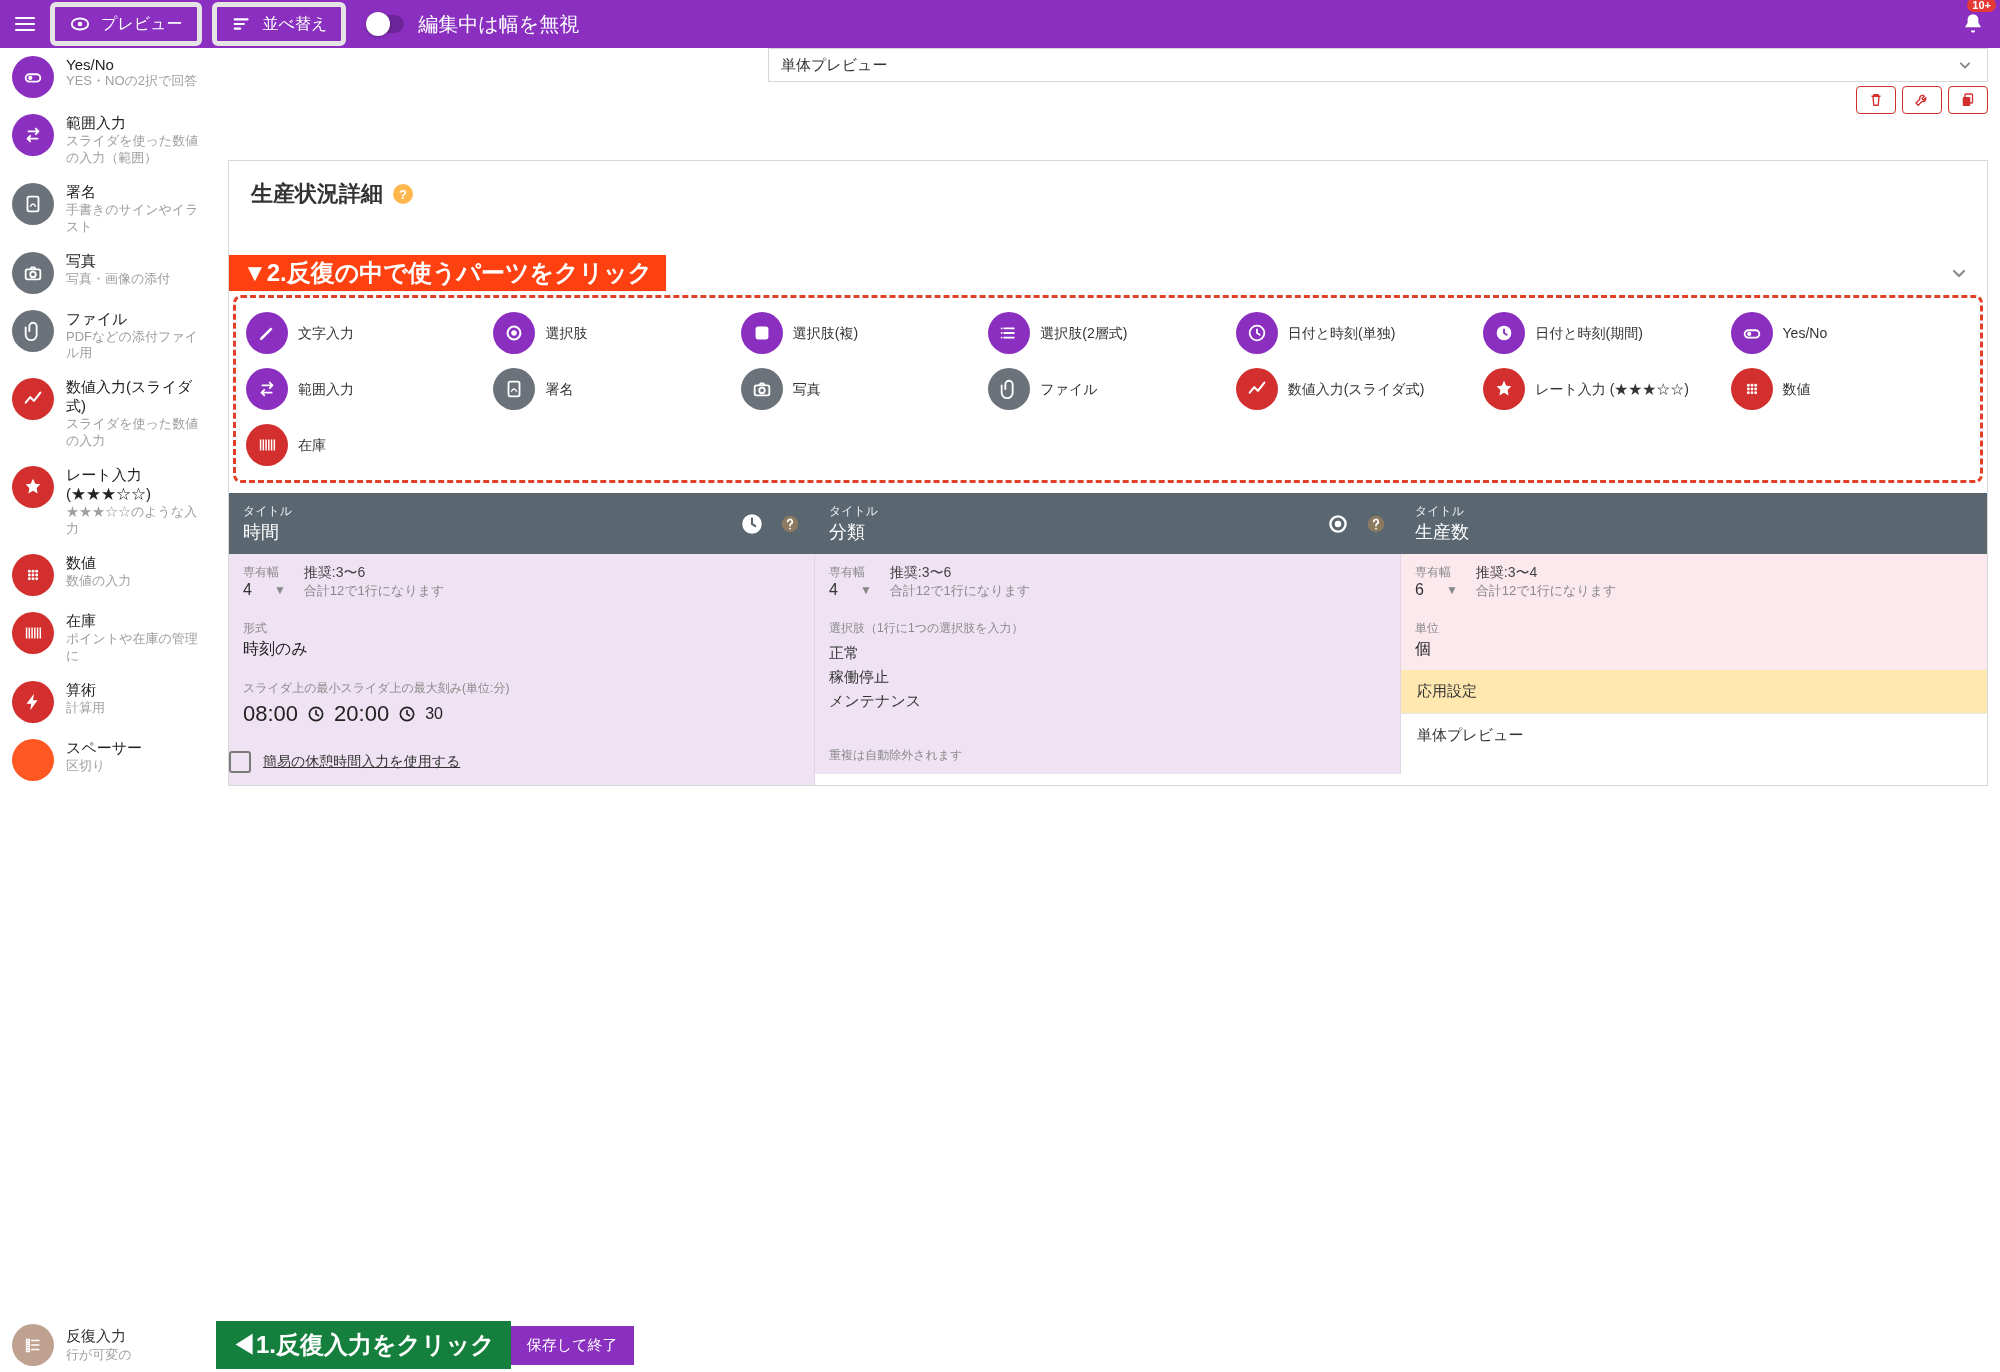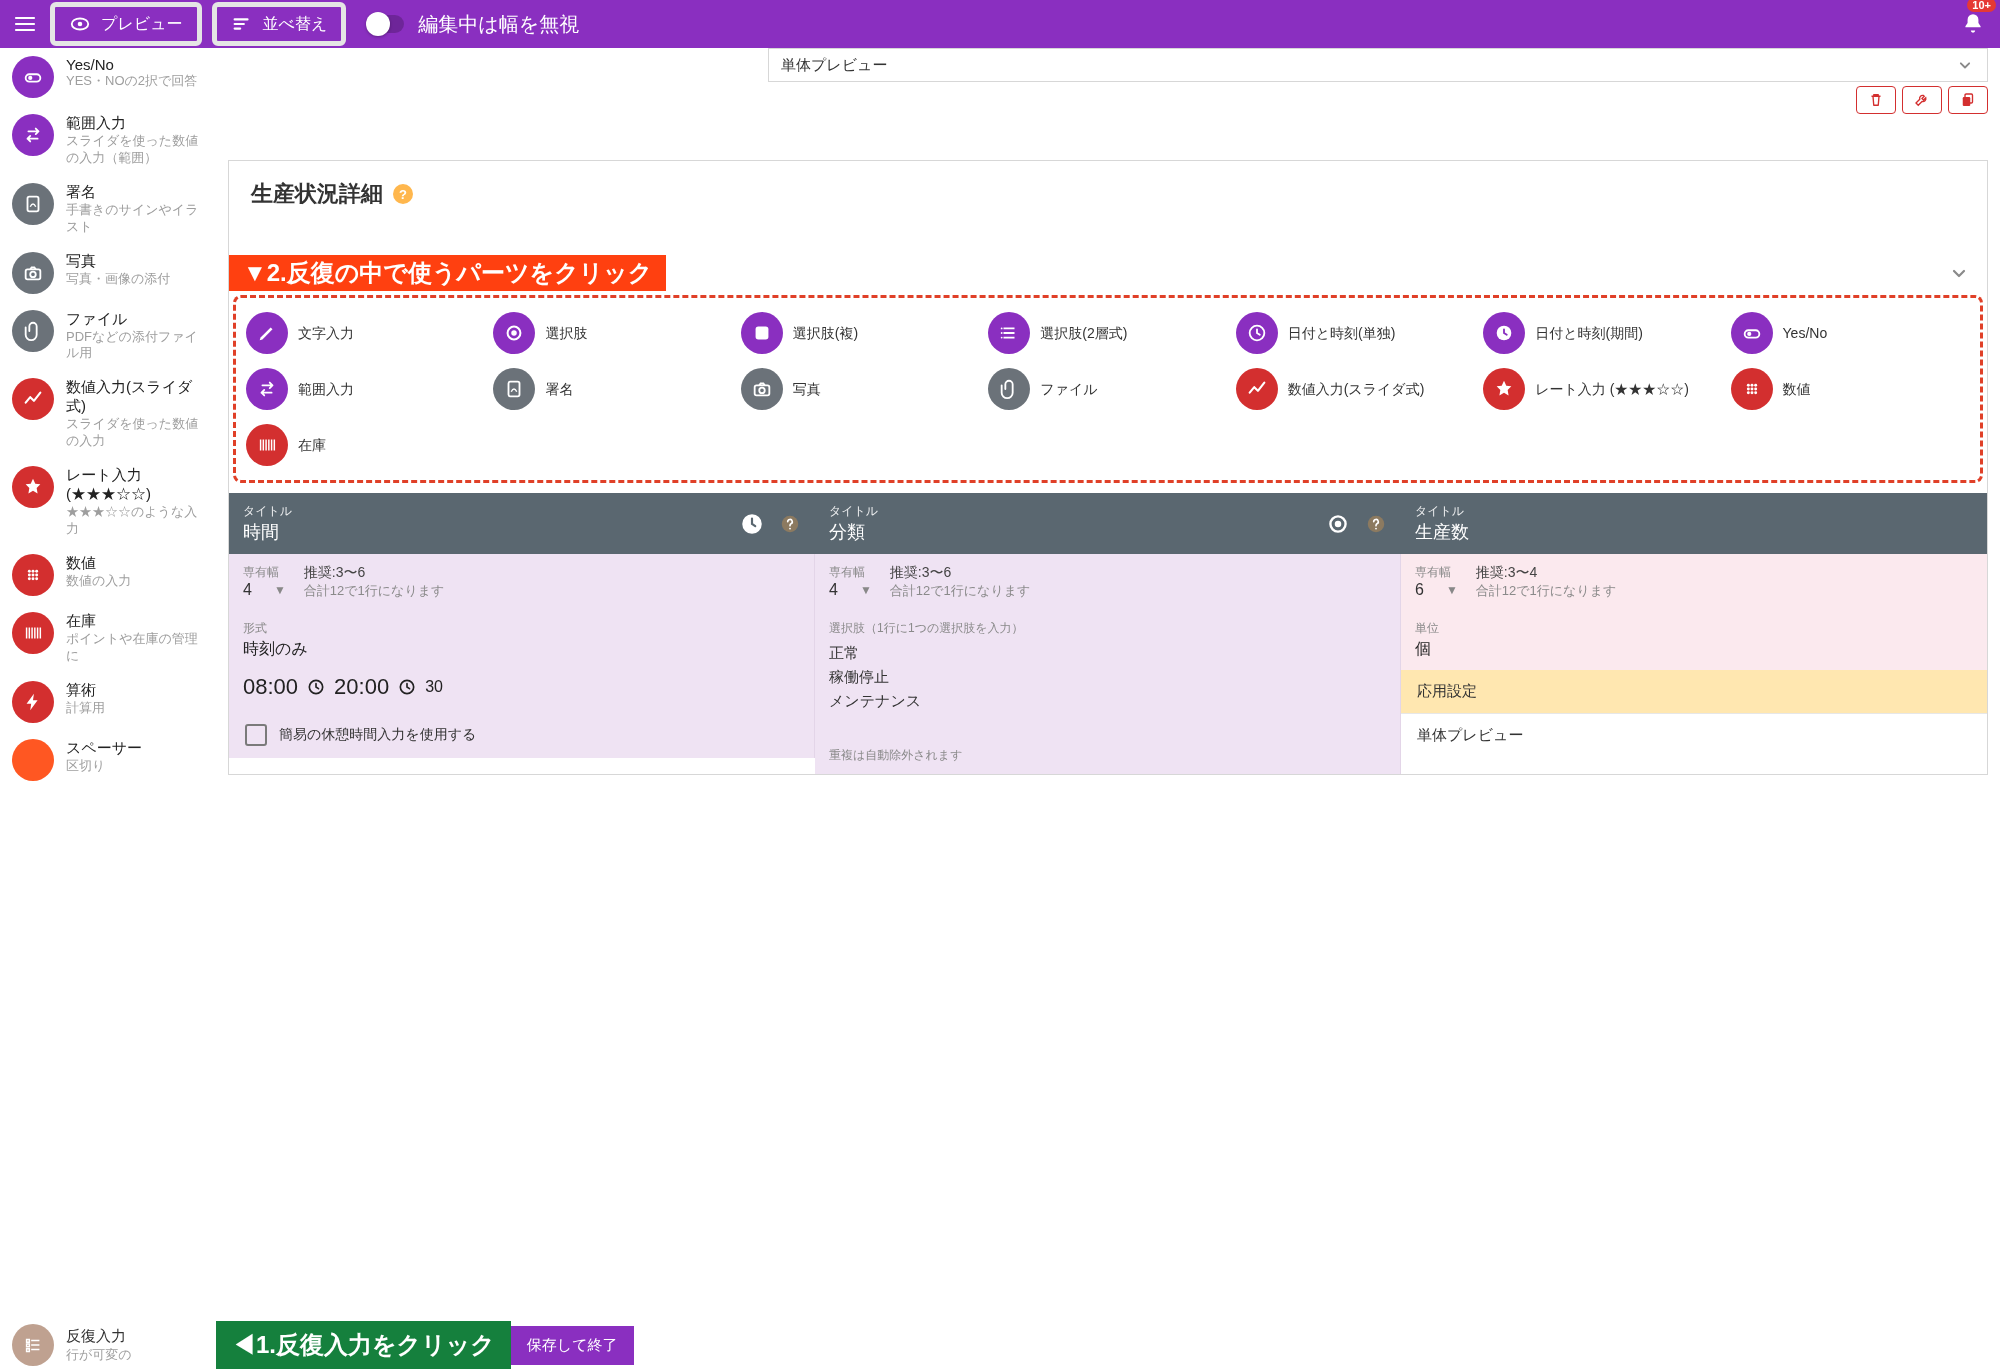--- a/index.html
+++ b/index.html
@@ -61,21 +61,21 @@
 .dd .lbl { font-size:12px; color:#8a8a8a; }
 .dd .val { font-size:16px; display:flex; align-items:center; gap:22px; }
 .dd .caret { color:#888; font-size:12px; }
 .hint { font-size:14px; color:#444; }
 .hint2 { font-size:13px; color:#8a8a8a; }
 .sec { padding:10px 14px; }
 .sec .lbl-s { font-size:12px; color:#8a8a8a; }
 .sec .val-s { font-size:16px; color:#222; margin-top:2px; }
 .timevals { font-size:22px; color:#222; display:flex; align-items:center; gap:8px; padding: 4px 14px 12px 14px; text-align: center; }
 .clock-ic { display:inline-flex; align-items:center; }
-.chk-row { display:flex; align-items:center; gap:12px; padding:12px 16px; }
+.chk-row { display:flex; align-items:center; gap:12px; padding:12px 0;text-decoration:underline; }
 .chkbox { width:22px; height:22px; border:2px solid #7a7a7a; border-radius:3px; }
 .app-row { background:#ffe7b0; padding:12px 16px; font-size:15px; }
 .prev-row { background:#fff; padding:12px 16px; font-size:15px; border-top:1px solid #e7e7e7; }
 
 
 .bottombar { position:absolute; left:0; bottom:0; height:54px; width:100%; display:flex; align-items:center; background:#fff; }
 .bottombar .sideb { width:216px; display:flex; padding-left:12px; gap:12px; align-items:center; }
 .sideb .icon-circle { width:42px; height:42px; min-width:42px; border-radius:50%; display:flex; align-items:center; justify-content:center; color:#fff; background:#bfa190; }
 .callout-step1 { background:#15803d; color:#fff; font-size:24px; font-weight:700; padding:8px 16px; }
 .savebtn { background:#8a2fc0; color:#fff; padding:10px 16px; font-size:15px; cursor:pointer; }
@@ -534,20 +534,23 @@
                 </span>
             </div>
             <div>
               <div class="hint">推奨:3〜6</div>
               <div class="hint2">合計12で1行になります</div>
             </div>
           </div>
           <div class="sec">
             <div class="lbl-s">形式</div>
             <div class="val-s">時刻のみ</div>
+          </div>
+          <div class="sec" style="padding-bottom:0">
+            <div class="lbl-s">スライダ上の最小スライダ上の最大刻み(単位:分)</div>
           </div>
           <div class="timevals">
             <span>08:00</span>
             <span class="clock-ic">
                 <svg width="20" height="20" viewBox="0 0 24 24">
                   <use href="#i-clock"></use>
                 </svg>
               </span>
             <span>20:00</span>
             <span class="clock-ic">

